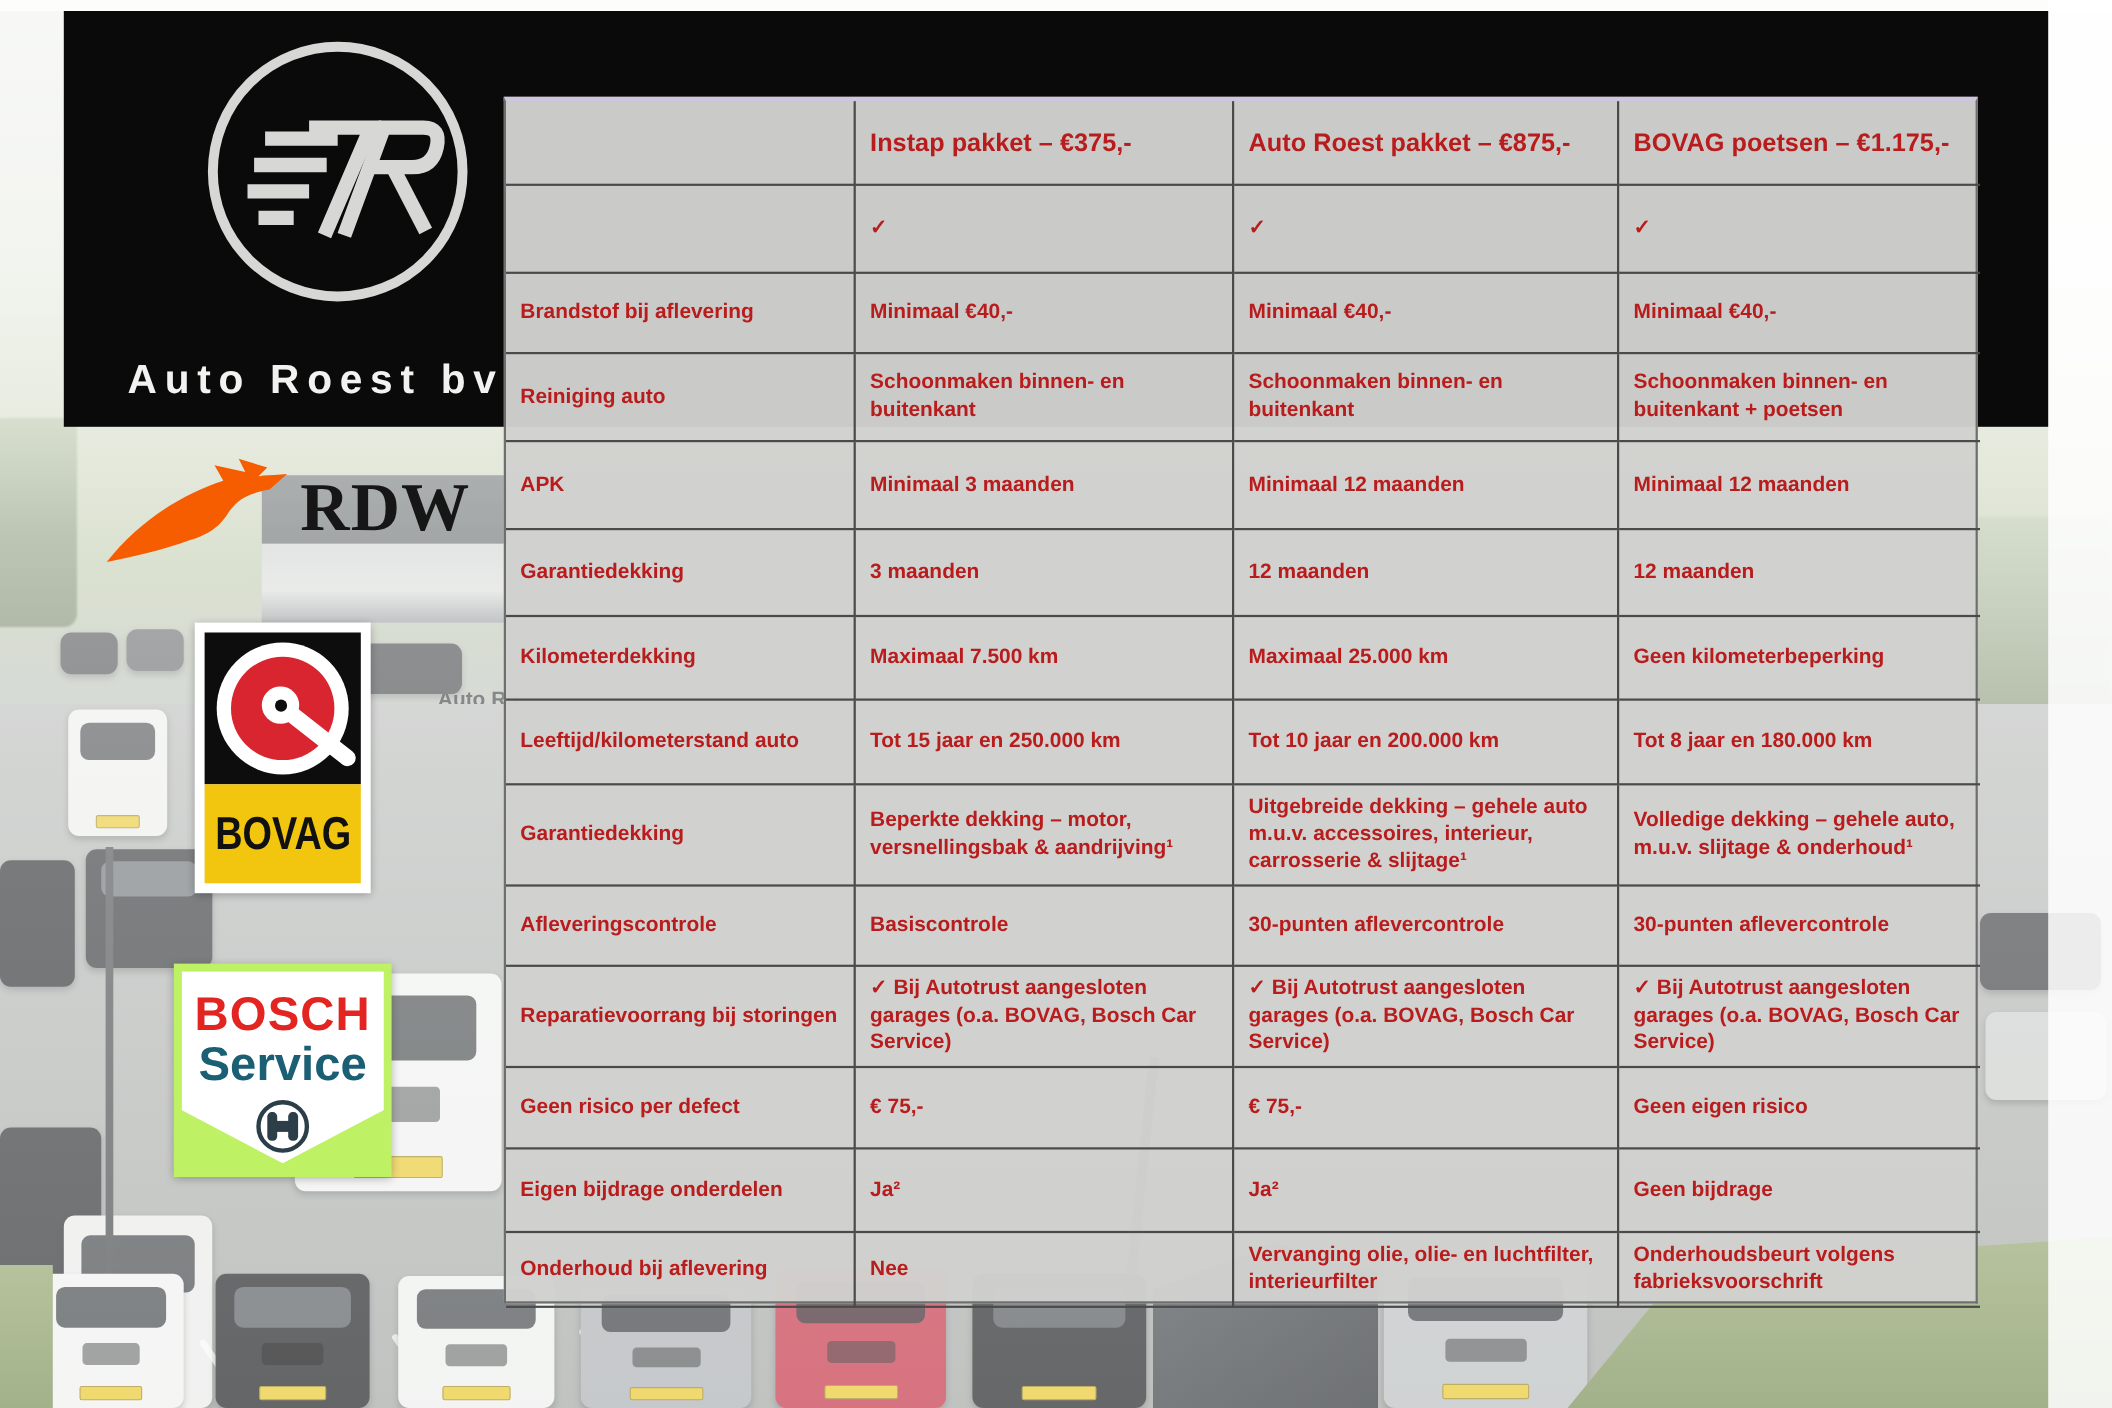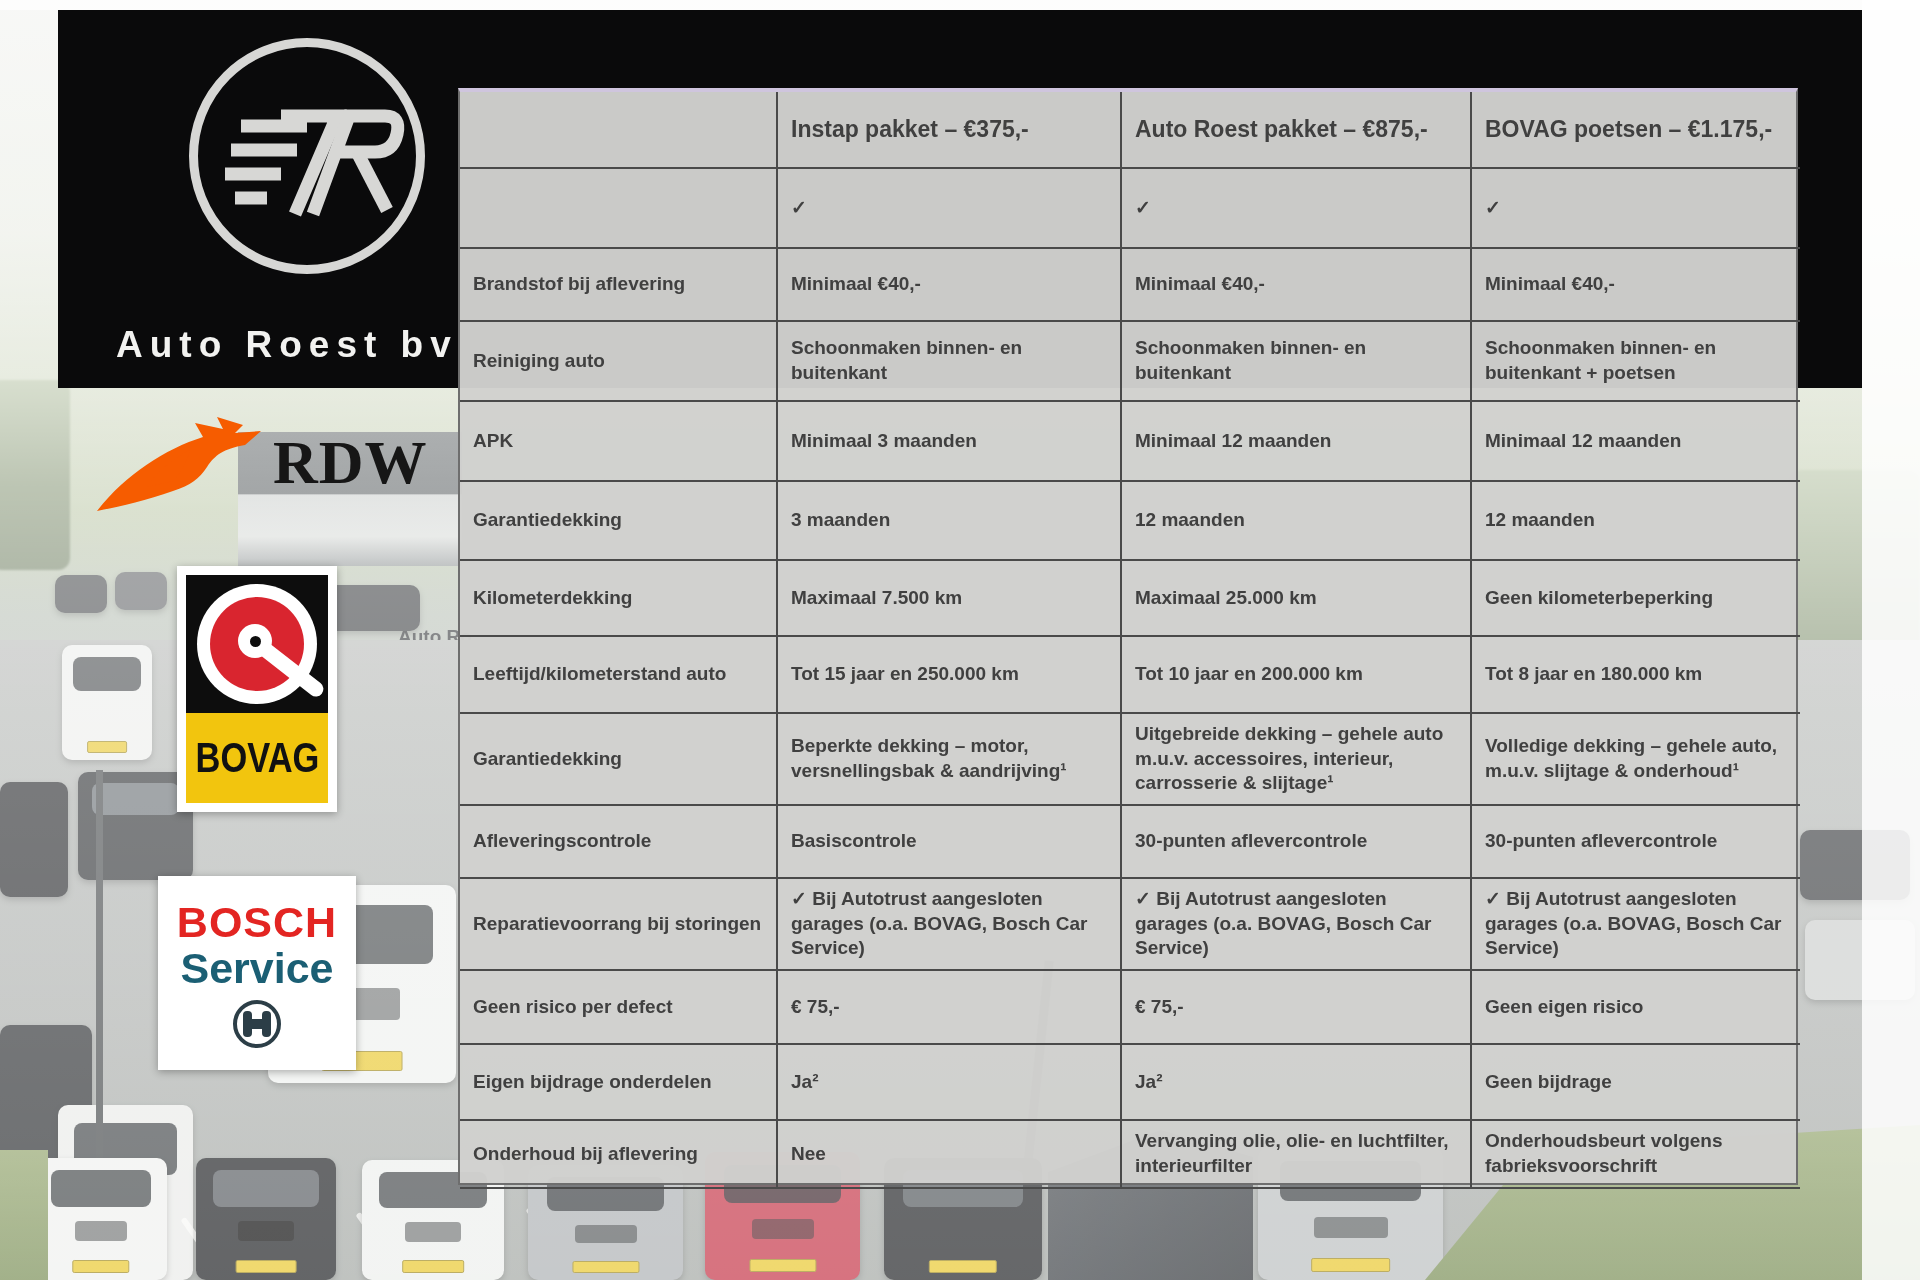--- a/index.html
+++ b/index.html
@@ -52,40 +52,40 @@
   .bovag-rc{position:absolute;left:13px;top:13px;width:94px;height:94px;background:#d9252f;border-radius:50%;}
   .bovag-handle{position:absolute;left:55px;top:54px;width:86px;height:15px;background:#fff;
                 border-radius:8px;transform:rotate(38deg);transform-origin:8px 8px;}
   .bovag-head{position:absolute;left:41px;top:40px;width:34px;height:34px;background:#fff;border-radius:50%;}
   .bovag-hole{position:absolute;left:12px;top:12px;width:11px;height:11px;background:#0d0d0d;border-radius:50%;}
   .bovag-bot{position:absolute;left:9px;top:147px;width:142px;height:90px;background:#f2c50e;
              display:flex;align-items:center;justify-content:center;}
   .bovag-word{font-weight:800;font-size:42px;color:#111;transform:scaleX(.82);letter-spacing:0px;}
 
   
-  .bosch{position:absolute;left:158px;top:876px;width:198px;height:194px;background:#ffffff;
+  .bosch{position:absolute;left:158px;top:876px;width:198px;height:194px;background:#bef264;
          box-shadow:0 2px 8px rgba(0,0,0,.3);}
   .bosch-shield{position:absolute;left:7px;top:7px;width:184px;height:180px;background:#fff;
                 clip-path:polygon(0 0,100% 0,100% 70%,50% 97%,0 70%);}
   .bosch-word{position:absolute;width:100%;text-align:center;top:22px;color:#e32522;
               font-weight:800;font-size:43px;letter-spacing:1px;}
   .bosch-serv{position:absolute;width:100%;text-align:center;top:68px;color:#1b5f74;
               font-weight:700;font-size:43px;}
   .bosch-sym{position:absolute;left:50%;top:122px;transform:translateX(-50%);}
 
   
   .pkg-table{position:absolute;left:458px;top:88px;width:1340px;height:1097px;
      display:grid;grid-template-columns:318px 344px 350px 328px;
      grid-template-rows:77px 80px 73px 80px 80px 79px 76px 77px 92px 73px 92px 74px 76px 68px;
      background:rgba(209,209,206,.97);border-top:4px solid #cfc5de;
      border-left:2px solid #6e6e6e;border-right:2px solid #6e6e6e;border-bottom:2px solid #6e6e6e;
      box-sizing:border-box;}
   .cell{border-right:2px solid #4a4a4a;border-bottom:2px solid #4a4a4a;
         display:flex;align-items:center;box-sizing:border-box;
-        padding:6px 10px 6px 13px;color:#404040;font-weight:700;font-size:19px;line-height:1.3;}
+        padding:6px 10px 6px 13px;color:#b91c1c;font-weight:700;font-size:19px;line-height:1.3;}
   .cell:nth-child(4n){border-right:none;}
   .cell.head{font-size:23px;}
   .cell span{display:block;}
 </style>
 </head>
 <body>
 
 <div class="stage">
 
   <div class="photo">

